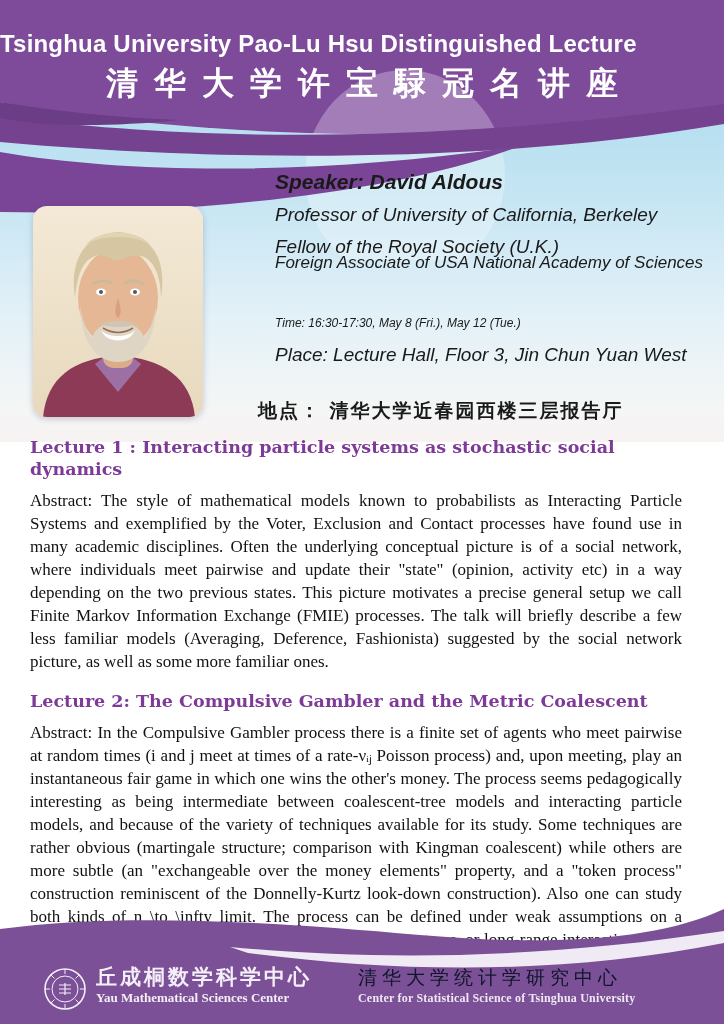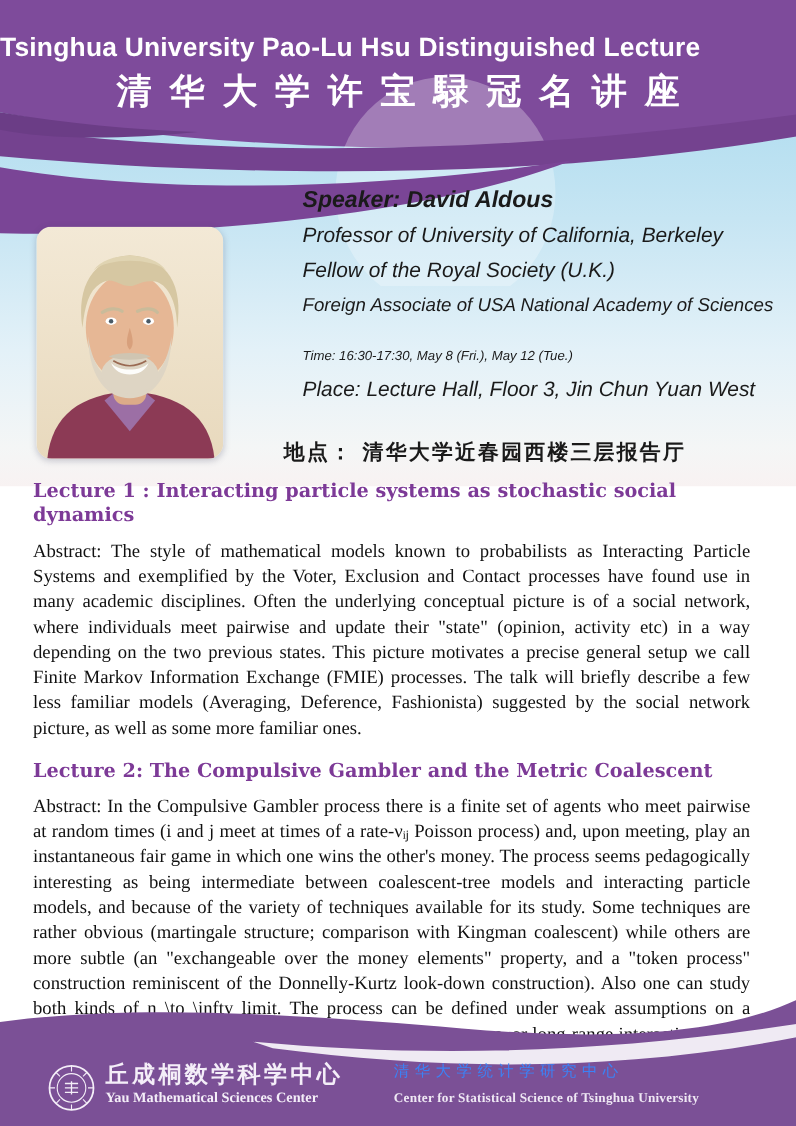--- a/index.html
+++ b/index.html
@@ -17,21 +17,21 @@
     font-family:"Liberation Sans", sans-serif;font-weight:bold;font-size:24px;letter-spacing:.2px;}
   .hdr-title-zh{
     position:absolute;top:62px;left:0;width:724px;text-align:center;color:#ffffff;
     font-family:"Liberation Sans", sans-serif;font-weight:bold;font-size:32px;letter-spacing:16px;text-indent:16px;}
   .photo{position:absolute;top:206px;left:33px;width:170px;height:211px;border-radius:14px;overflow:hidden;
     box-shadow:0 2px 6px rgba(60,60,90,.25);}
   .spk{position:absolute;left:275px;color:#1a1a1a;font-family:"Liberation Sans", sans-serif;font-style:italic;}
   .spk-name{top:170px;font-weight:bold;font-size:21px;}
   .spk-l1{top:204px;font-size:19px;}
   .spk-l2{top:236px;font-size:19px;}
-  .spk-l3{top:268px;font-size:17px;}
+  .spk-l3{top:253px;font-size:17px;}
   .spk-time{top:316px;font-size:12px;}
   .spk-place{top:344px;font-size:19px;}
   .spk-place2{top:372px;left:332px;font-size:19px;}
   .spk-placezh{top:398px;left:258px;font-size:19px;font-weight:bold;
     font-family:"DejaVu Serif", serif;font-style:normal;letter-spacing:2px;}
   
   .content{position:absolute;top:437px;left:30px;width:664px;}
   .lec-title{color:#7d3a97;font-family:"DejaVu Serif", serif;font-weight:bold;
     font-size:17.5px;margin:0 0 8px 0;line-height:1.25;}
   .abstract{font-family:"Liberation Serif", serif;font-size:17px;line-height:23px;
@@ -47,22 +47,22 @@
       radial-gradient(200px 130px at 680px 780px,rgba(130,130,135,.08),transparent 70%);
     background-attachment:scroll;background-position:0 -630px;}
   
   .footer-svg{position:absolute;left:0;top:895px;}
   .footer-content{position:absolute;left:0;top:960px;width:724px;height:64px;color:#fff;}
   .seal{position:absolute;left:42px;top:6px;}
   .ymsc-zh{position:absolute;left:96px;top:3px;font-size:21px;font-weight:bold;
     font-family:"DejaVu Serif", serif;letter-spacing:3px;color:#f4eef8;}
   .ymsc-en{position:absolute;left:96px;top:30px;font-size:13px;font-weight:bold;
     font-family:"Liberation Serif", serif;color:#f4eef8;}
-  .css-zh{position:absolute;left:358px;top:5px;font-size:14px;
-    font-family:"DejaVu Serif", serif;letter-spacing:5px;color:#3b82f6;}
+  .css-zh{position:absolute;left:358px;top:5px;font-size:19px;
+    font-family:"DejaVu Serif", serif;letter-spacing:5px;color:#0f172a;}
   .css-en{position:absolute;left:358px;top:31px;font-size:12px;font-weight:bold;
     font-family:"Liberation Serif", serif;letter-spacing:.2px;color:#efe8f4;}
 </style>
 </head>
 <body>
 
 <div class="poster">
 
   <div class="top-area">
     <svg class="top-svg" width="724" height="260" viewBox="0 0 724 260">

